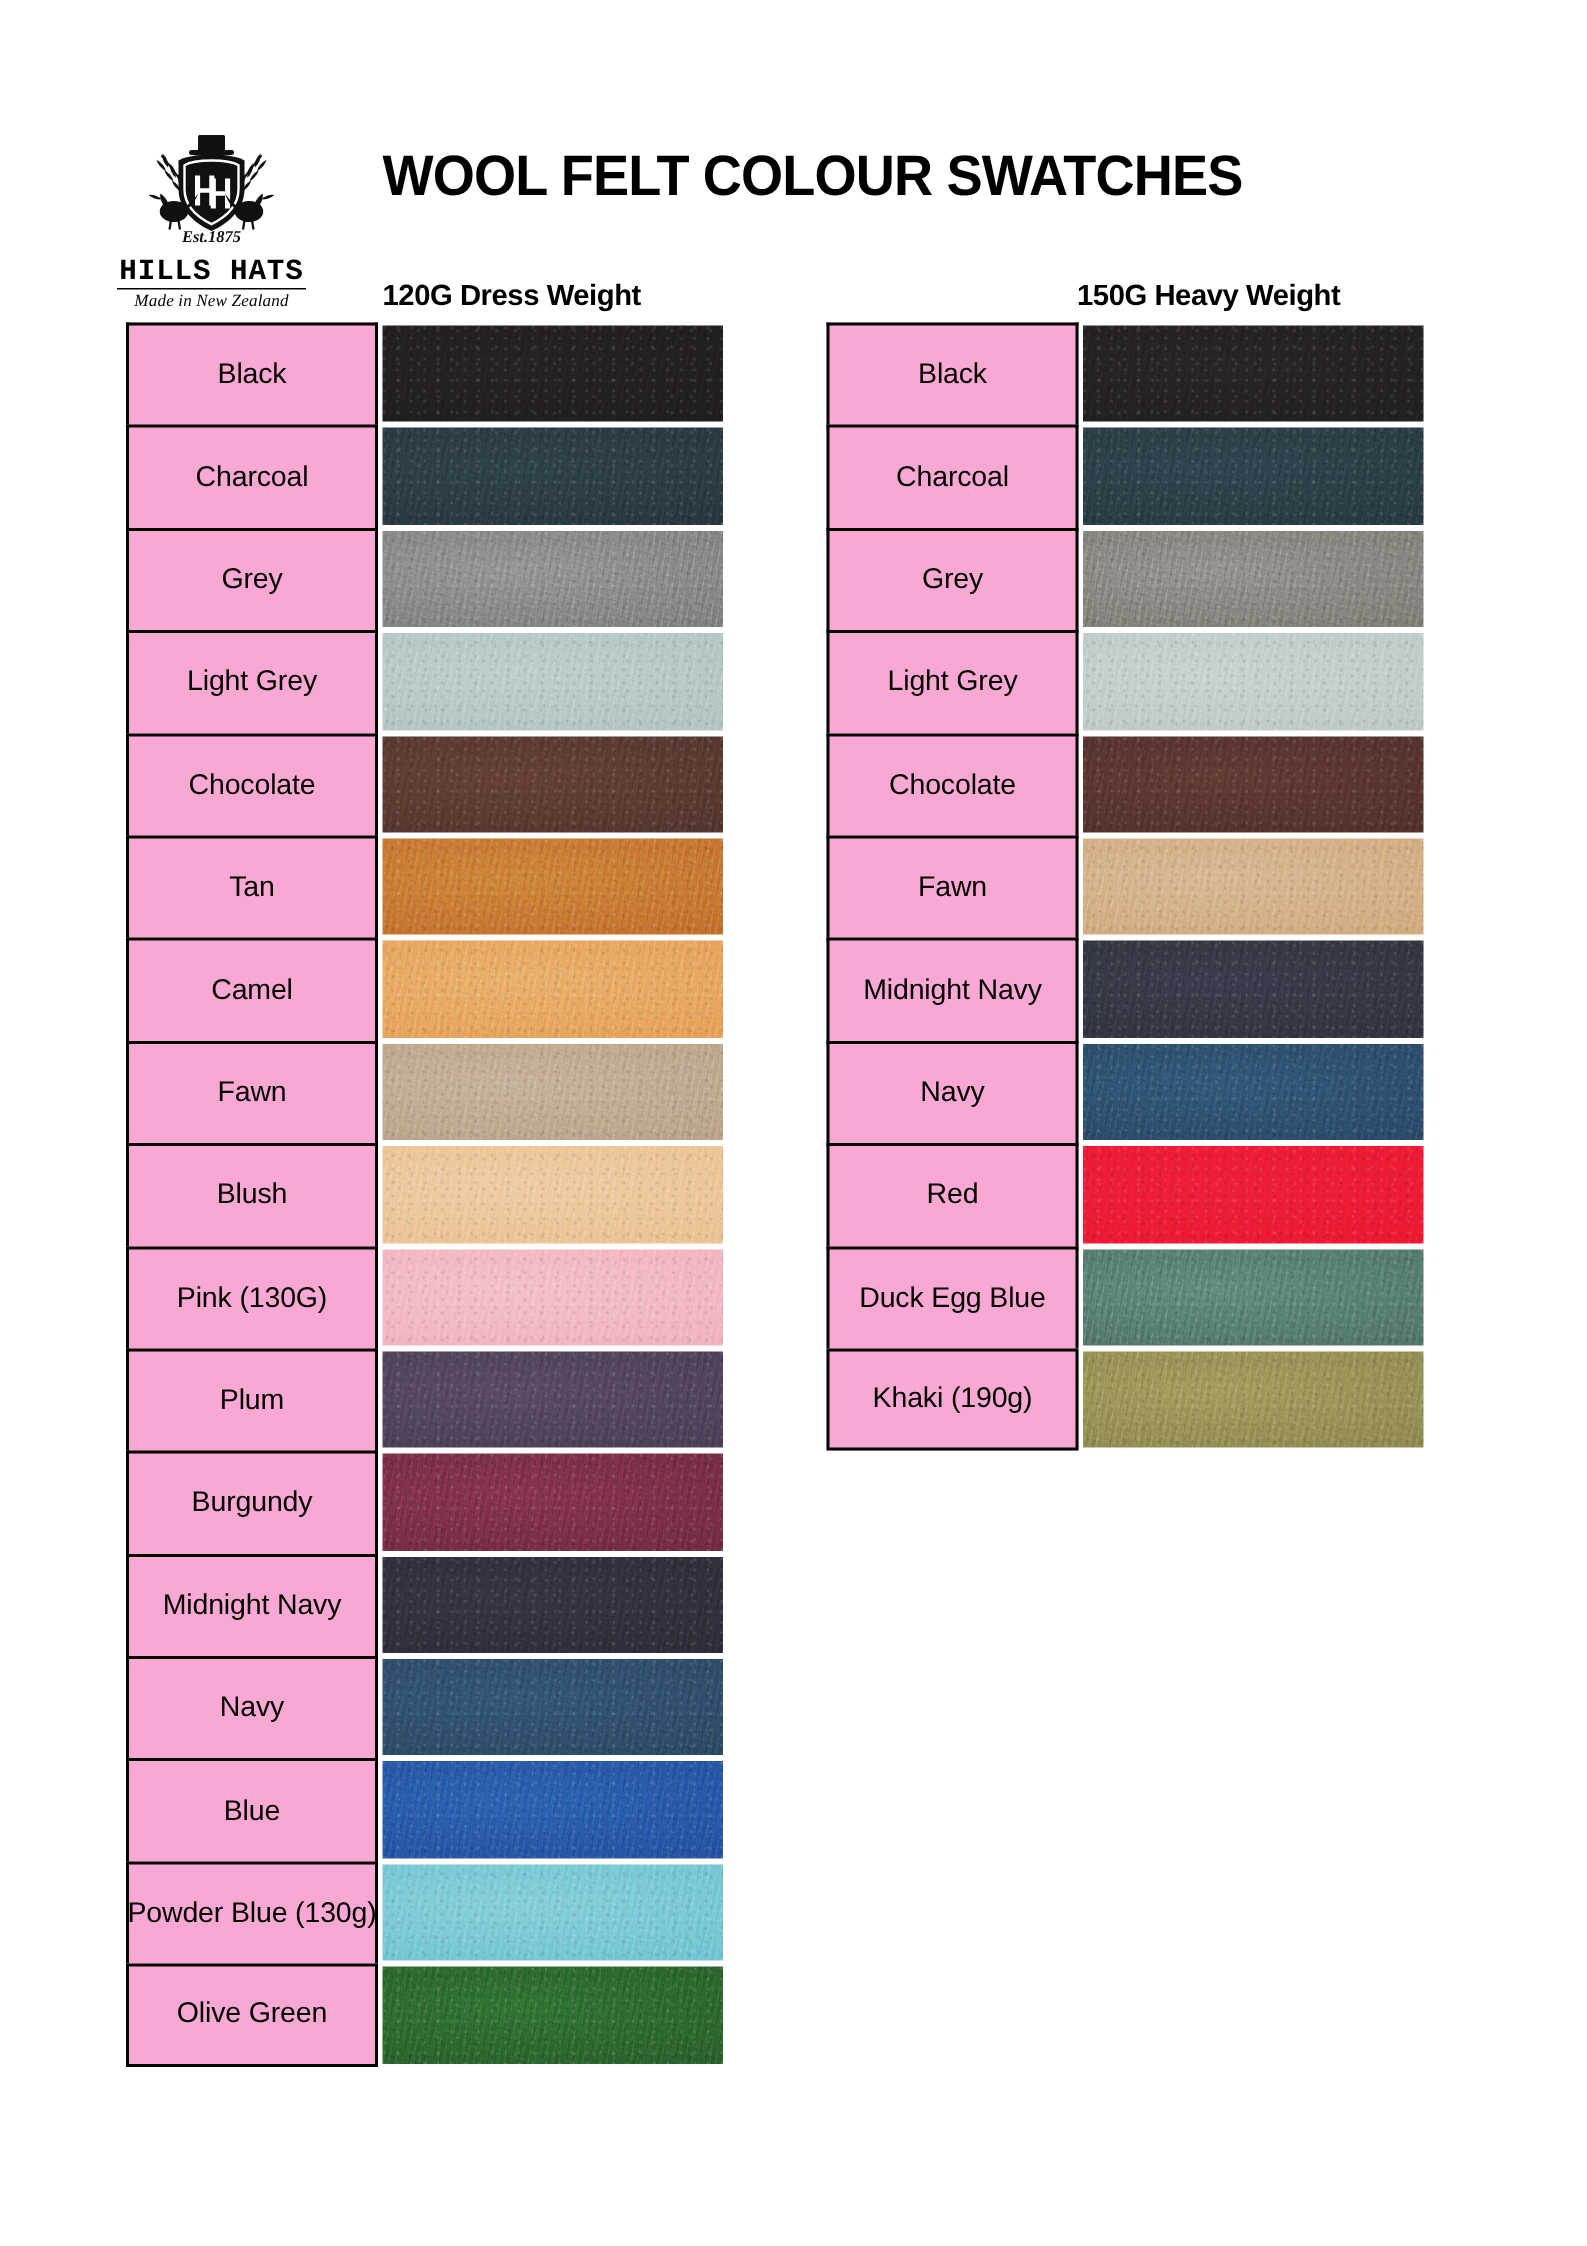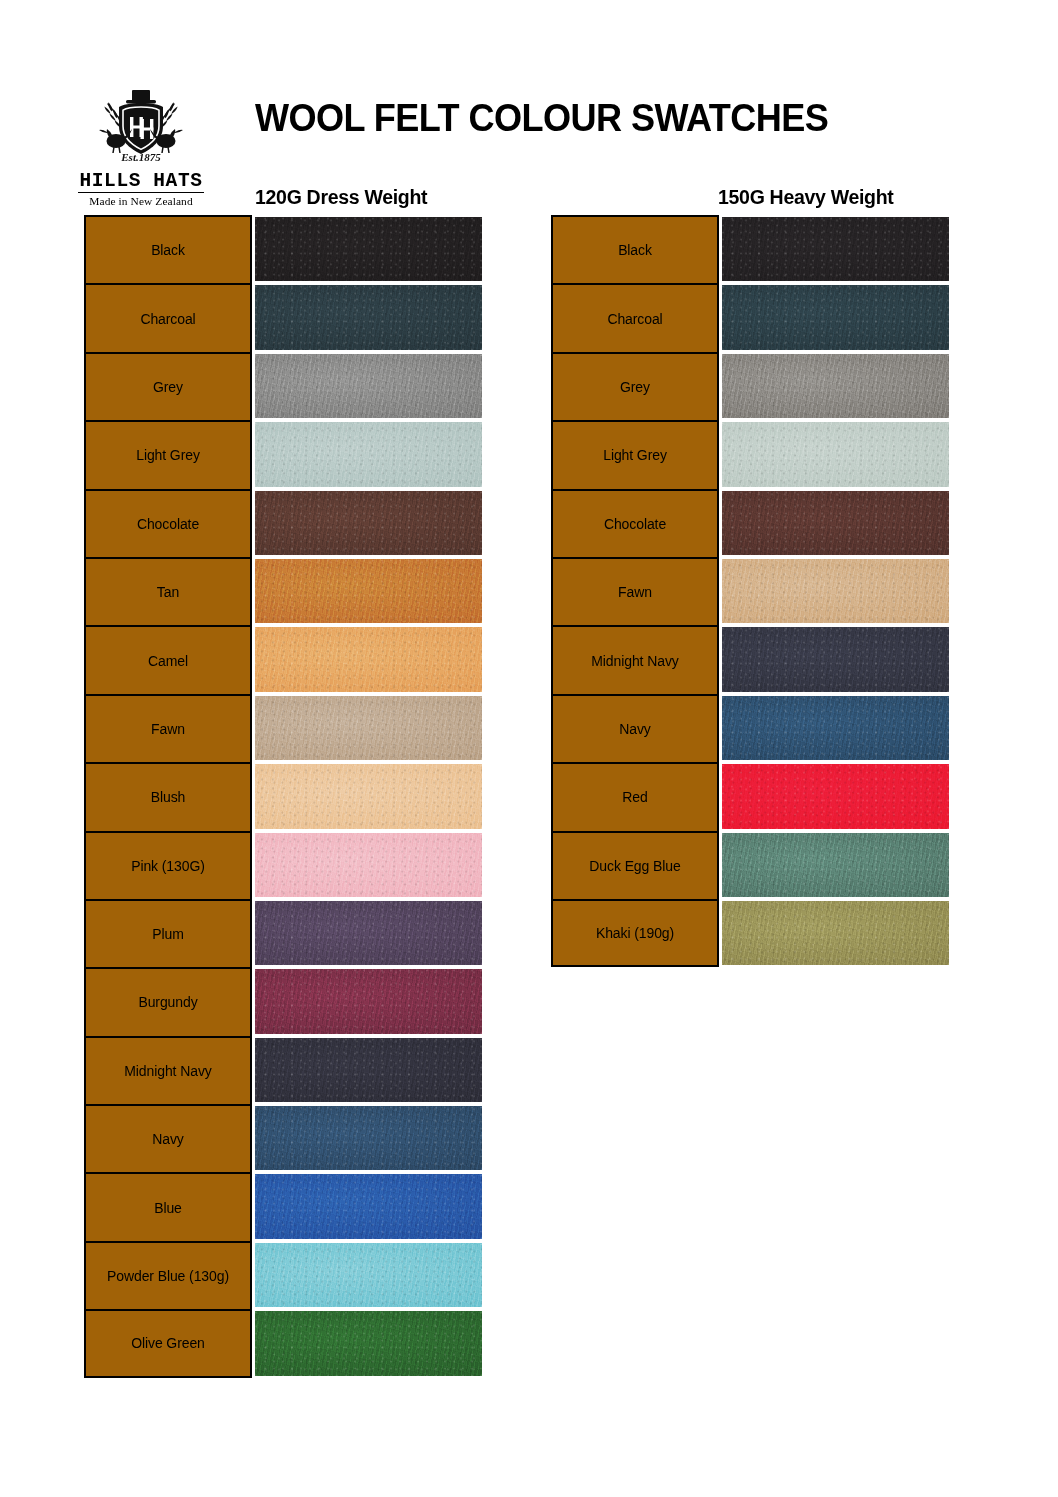--- a/index.html
+++ b/index.html
@@ -38,20 +38,21 @@
     letter-spacing: 0.6px;
     color: #000;
     line-height: 1.05;
     margin-top: 1px;
     border-bottom: 1.3px solid #000;
     padding-bottom: 1px;
     display: block;
   }
   .brand-tagline {
     font-family: "Liberation Serif", serif;
+    font-style: italic;
     font-size: 11.4px;
     color: #000;
     letter-spacing: 0.1px;
     margin-top: 1.5px;
     display: block;
   }
 
   
   #page-title {
     position: absolute;
@@ -93,23 +94,23 @@
     height: 68.4px;
   }
   .swatch-label {
     width: 168px;
     box-sizing: border-box;
     border: 2.4px solid #000;
     border-bottom-width: 0;
     display: flex;
     align-items: center;
     justify-content: center;
-    font-size: 14px;
-    color: #000;
-    background: #a16207;
+    font-size: 19px;
+    color: #000;
+    background: #f9a8d4;
     letter-spacing: -0.1px;
     white-space: nowrap;
     position: relative;
     z-index: 2;
   }
   .swatch-row:last-child .swatch-label { border-bottom-width: 2.4px; }
 
   .swatch-chip {
     width: 227px;
     margin-left: 3px;

